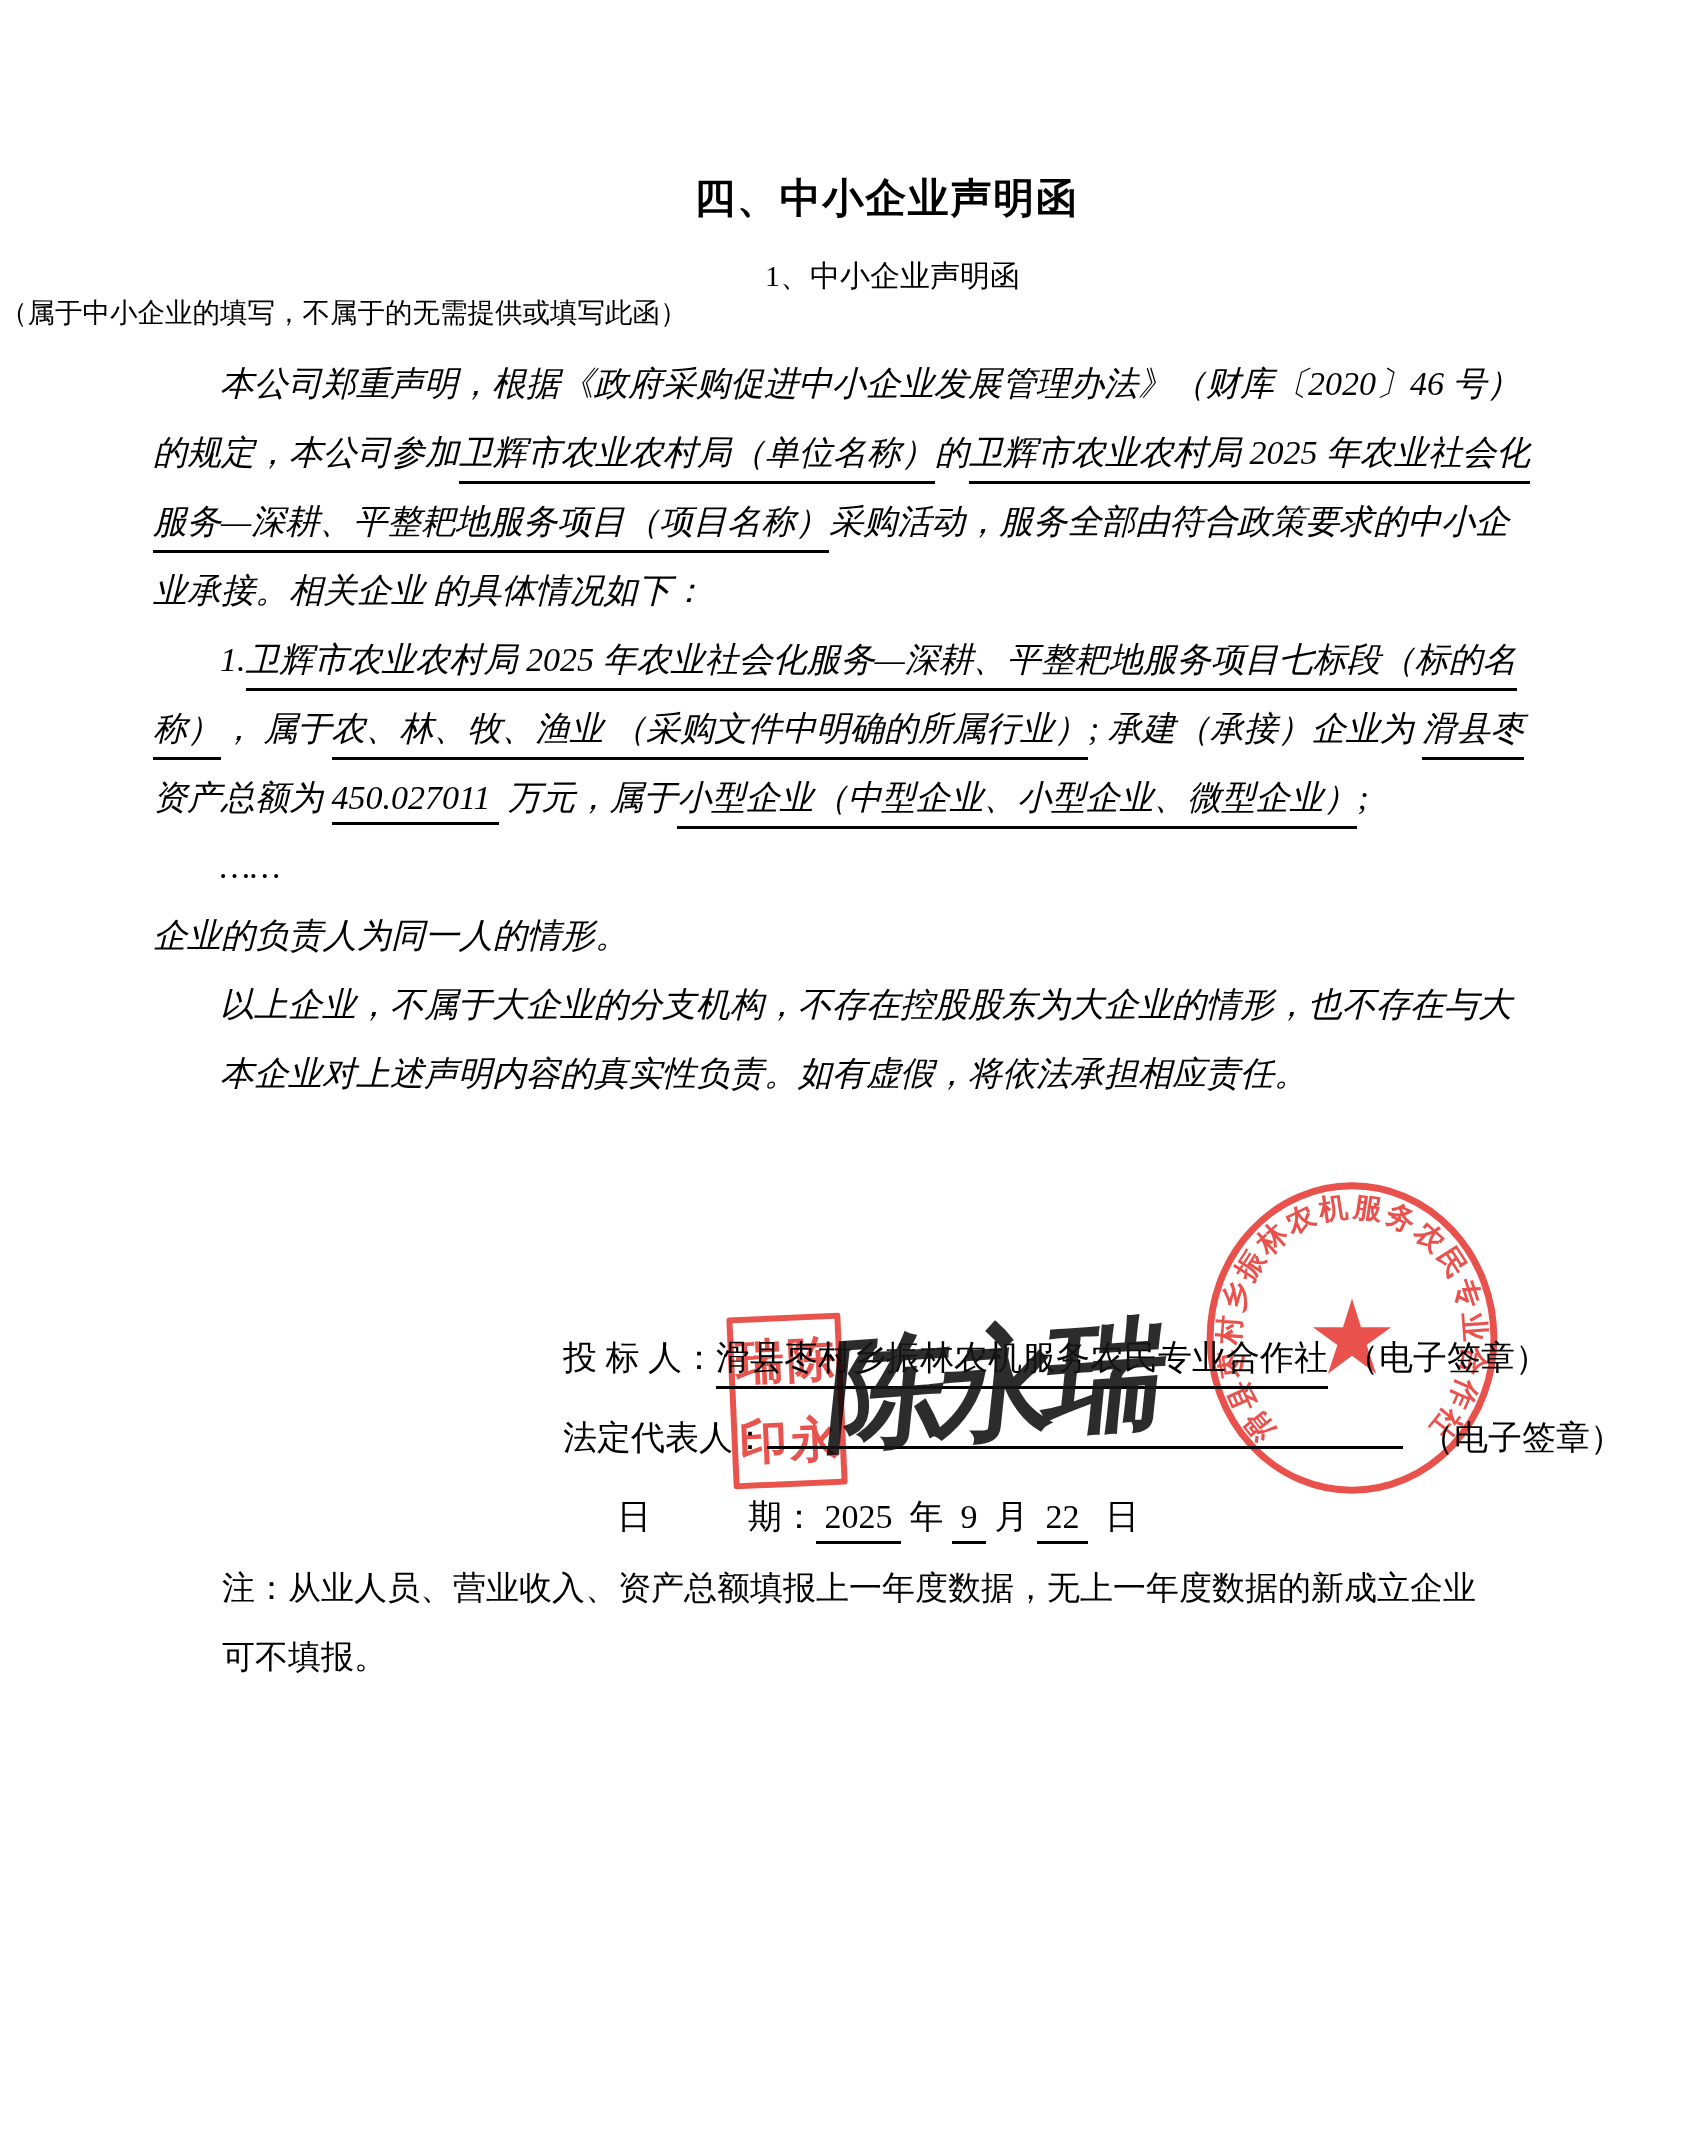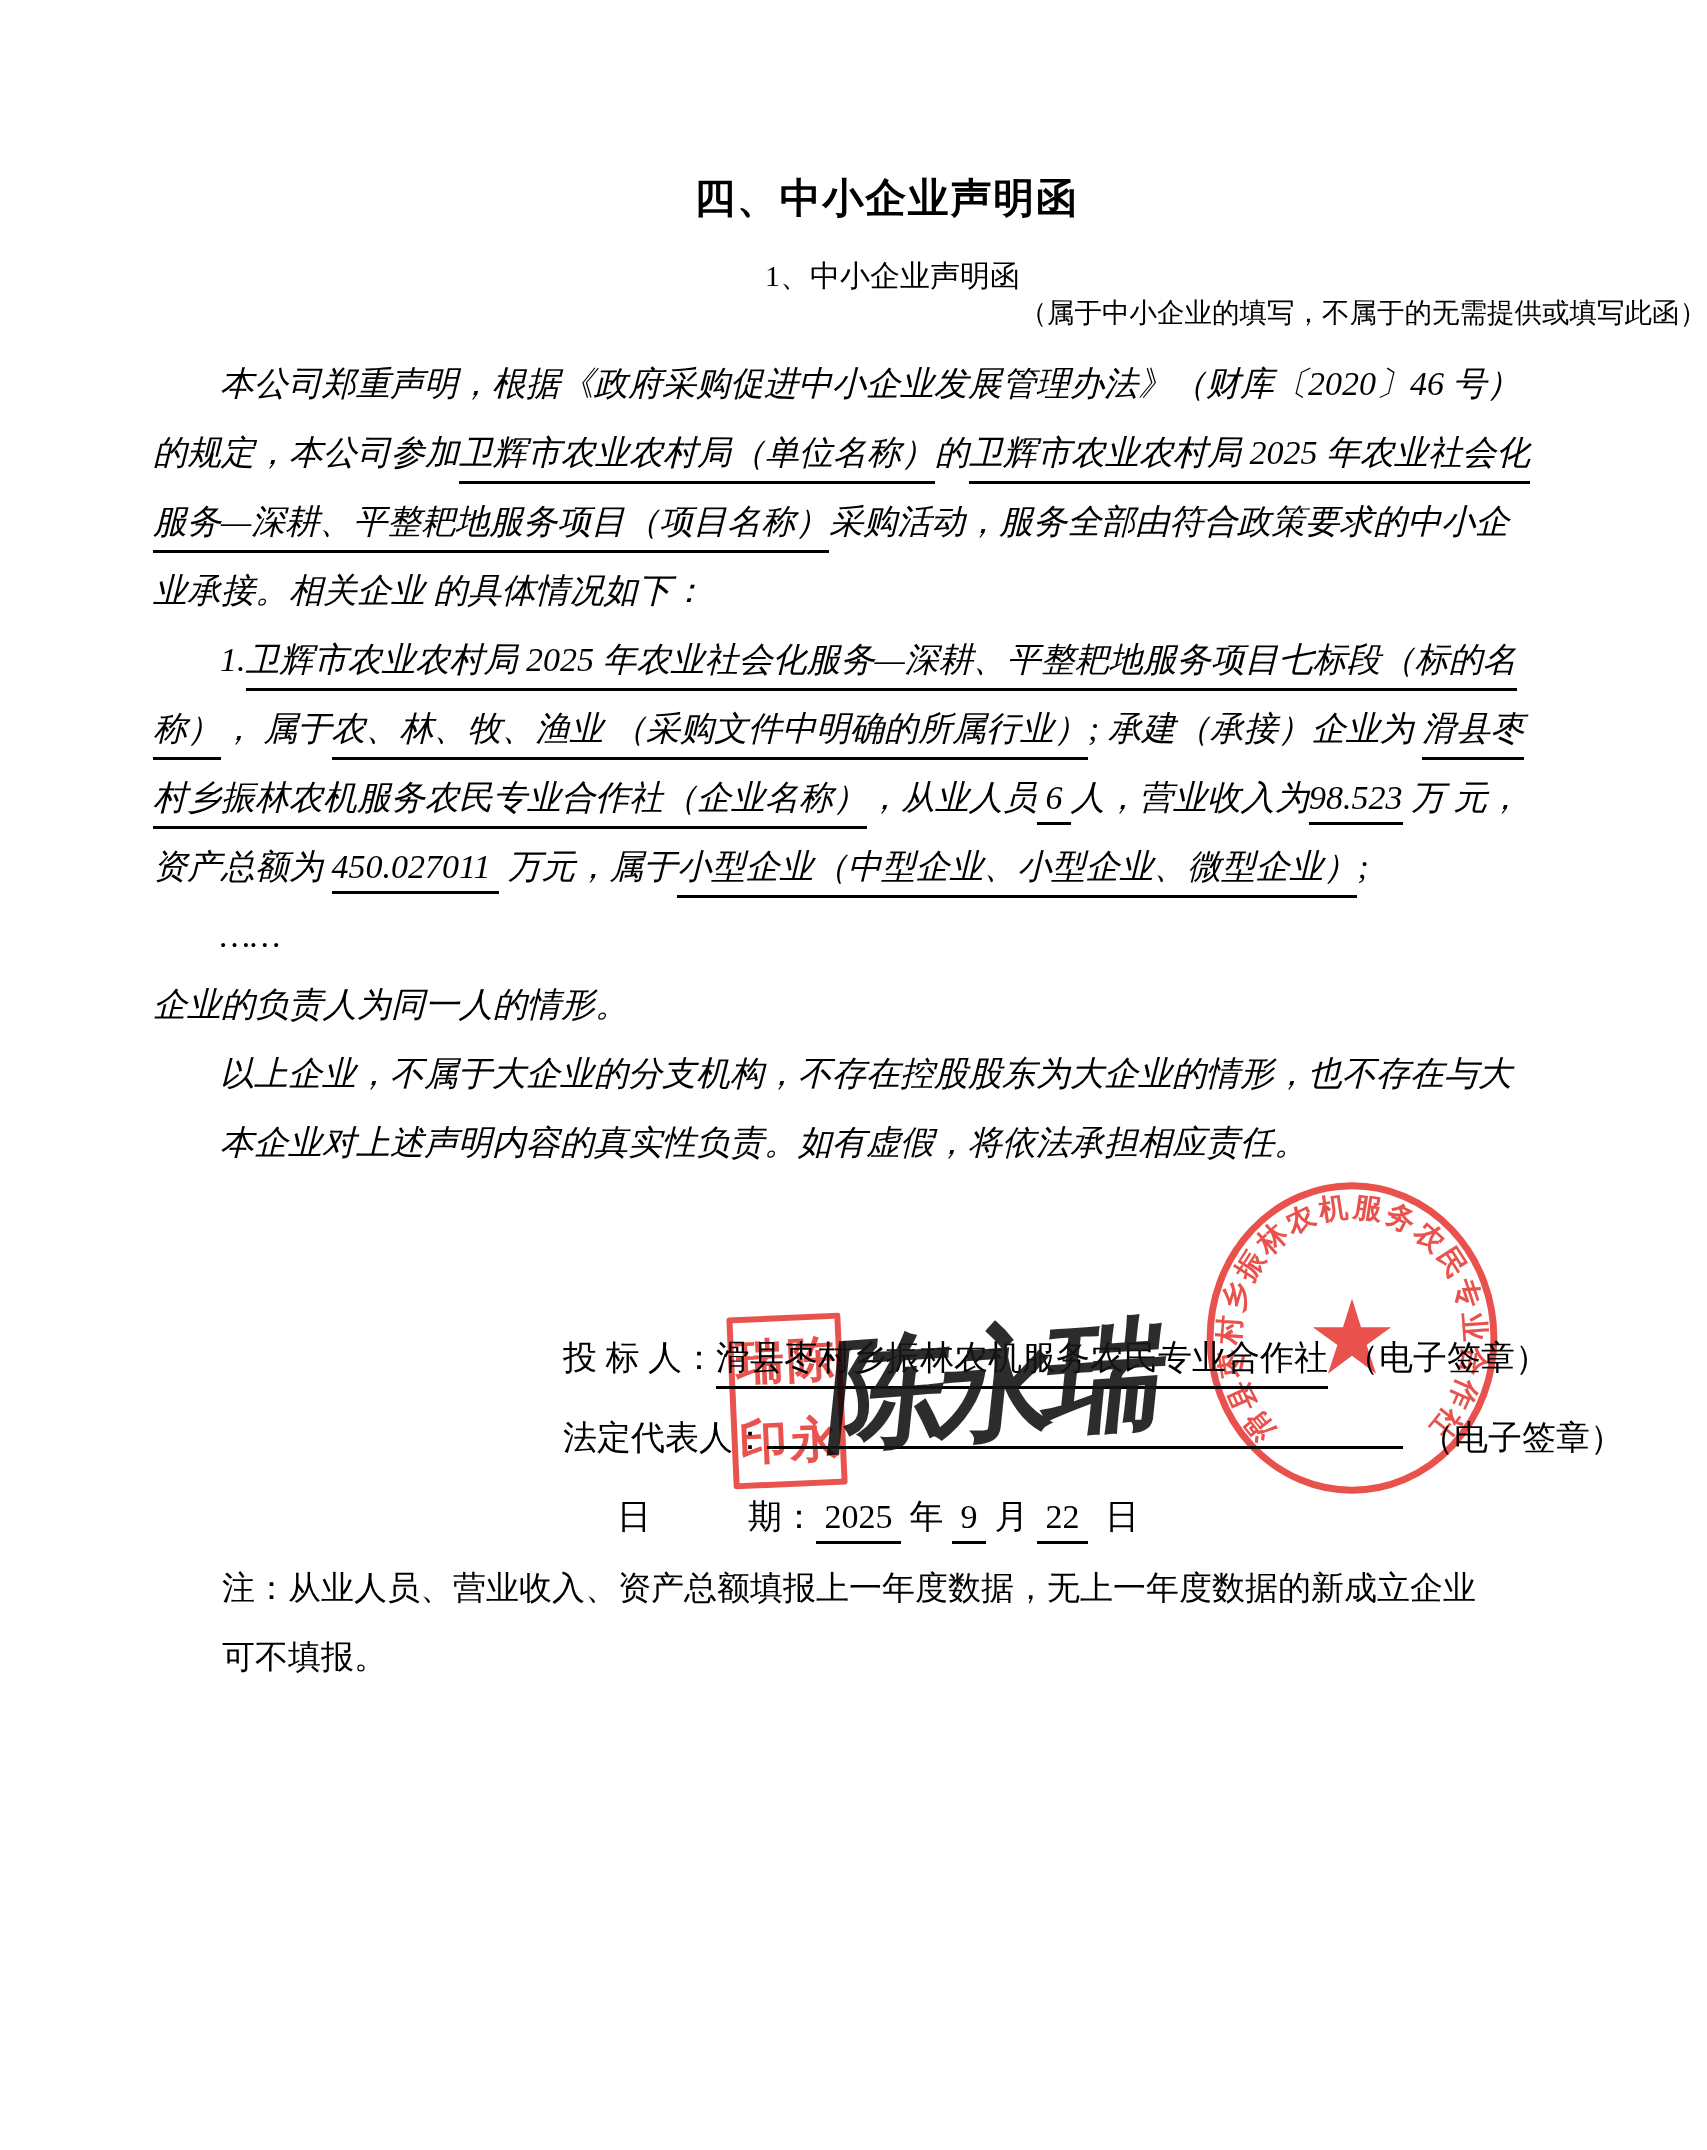--- a/index.html
+++ b/index.html
@@ -15,21 +15,21 @@
     position:absolute;top:171px;left:0;width:100%;
     text-align:center;font-size:41px;font-weight:700;
     letter-spacing:1.7px;white-space:pre;padding-left:33px;
   }
   .doc-subtitle{
     position:absolute;top:256px;left:0;width:100%;
     text-align:center;font-size:30px;font-weight:400;white-space:pre;padding-left:39px;
   }
   .doc-subnote{
     position:absolute;top:295px;left:0;width:100%;
-    text-align:right;font-size:27.5px;font-weight:400;white-space:pre;
+    text-align:left;font-size:27.5px;font-weight:400;white-space:pre;
   }
   .body-lines{
     position:absolute;top:349px;left:153px;width:1415px;font-style:italic;
   }
   .bline{
     height:69px;line-height:69px;font-size:34px;
     white-space:pre;overflow:visible;
   }
   .bline.ind{padding-left:67px;}
   .u{
@@ -80,21 +80,20 @@
   <div class="doc-subtitle">1、中小企业声明函</div>
   <div class="doc-subnote">（属于中小企业的填写，不属于的无需提供或填写此函）</div>
 
   <div class="body-lines">
       <div class="bline ind"><span>本公司郑重声明，根据《政府采购促进中小企业发展管理办法》（财库〔2020〕46 号）</span></div>
       <div class="bline"><span>的规定，本公司参加</span><span class="u">卫辉市农业农村局（单位名称）</span><span>的</span><span class="u">卫辉市农业农村局 2025 年农业社会化</span></div>
       <div class="bline"><span class="u">服务—深耕、平整耙地服务项目（项目名称）</span><span>采购活动，服务全部由符合政策要求的中小企</span></div>
       <div class="bline"><span>业承接。相关企业 的具体情况如下：</span></div>
       <div class="bline ind"><span>1.</span><span class="u">卫辉市农业农村局 2025 年农业社会化服务—深耕、平整耙地服务项目七标段（标的名</span></div>
       <div class="bline"><span class="u">称）</span><span>， 属于</span><span class="u">农、林、牧、渔业 （采购文件中明确的所属行业）</span><span>; 承建（承接）企业为 </span><span class="u">滑县枣</span></div>
-      <div class="bline"><span class="u">村乡振林农机服务农民专业合作社（企业名称）</span><span>，从业人员</span><span class="u"> 6 </span><span>人，营业收入为</span><span class="u">98.523</span><span> 万 元，</span></div>
       <div class="bline"><span>资产总额为 </span><span class="u">450.027011 </span><span> 万元，属于</span><span class="u">小型企业（中型企业、小型企业、微型企业）</span><span>;</span></div>
       <div class="bline ind"><span>……</span></div>
       <div class="bline"><span>企业的负责人为同一人的情形。</span></div>
       <div class="bline ind"><span>以上企业，不属于大企业的分支机构，不存在控股股东为大企业的情形，也不存在与大</span></div>
       <div class="bline ind"><span>本企业对上述声明内容的真实性负责。如有虚假，将依法承担相应责任。</span></div>
     </div>
 
   <div class="sigline" style="left:529px;top:1287px;">
     <span>投 标 人：</span><span class="u">滑县枣村乡振林农机服务农民专业合作社</span><span>  （电子签章）</span>
   </div>

